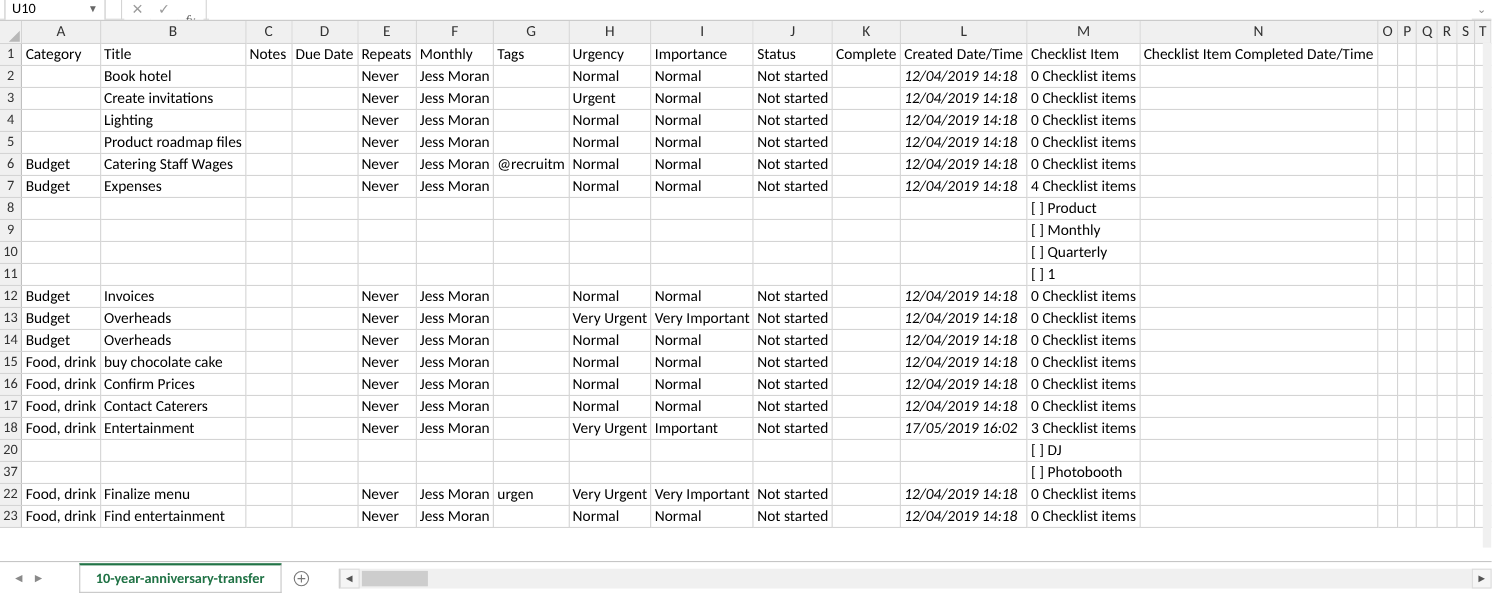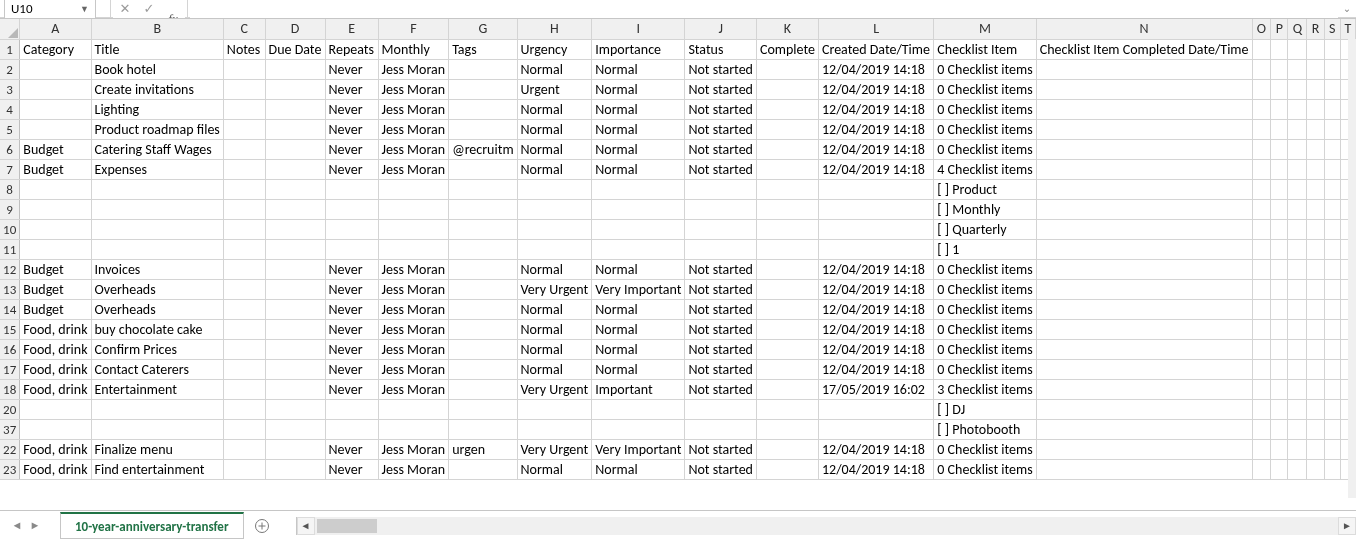--- a/index.html
+++ b/index.html
@@ -102,21 +102,21 @@
     background: #f0f0f0; width: 20px;
     border-right: 1px solid #bfbfbf; border-bottom: 1px solid #bfbfbf;
     position: relative;
   }
   th.selectall::after {
     content: ""; position: absolute; right: 1px; bottom: 1px;
     width: 0; height: 0;
     border-left: 10px solid transparent;
     border-bottom: 10px solid #b8b8b8;
   }
-  td.num { text-align: right; }
+  td.num { text-align: right; font-style: italic; }
   td.overflow { overflow: visible; }
   .vscroll-indicator {
     position: absolute; right: 0; top: 20px; width: 8px; bottom: 0;
     background: #f0f0f0;
   }
   
   .bottombar {
     position: absolute; left: 0; right: 0; bottom: 0; height: 30px;
     border-top: 1px solid #c6c6c6;
     display: flex; align-items: center;
@@ -133,21 +133,21 @@
     height: 26px; display: flex; align-items: center;
     padding: 12px 14px;
     border-right: 1px solid #c6c6c6;
     border-left: 1px solid #c6c6c6;
     border-bottom: 1px solid #c6c6c6;
     border-top: 2px solid #217346;
     background: #fff;
     color: #217346;
     font-weight: bold;
     font-size: 13px;
-    margin-left: 8px;
+    margin-left: 20px;
   }
   .new-sheet {
     width: 28px; height: 26px; display: flex; align-items: center; justify-content: center;
     font-size: 16px; color: #666;
     border: 1px solid transparent;
     margin-left: 4px;
   }
   .new-sheet svg { width: 16px; height: 16px; }
   .hscroll {
     flex: 1; height: 18px;

